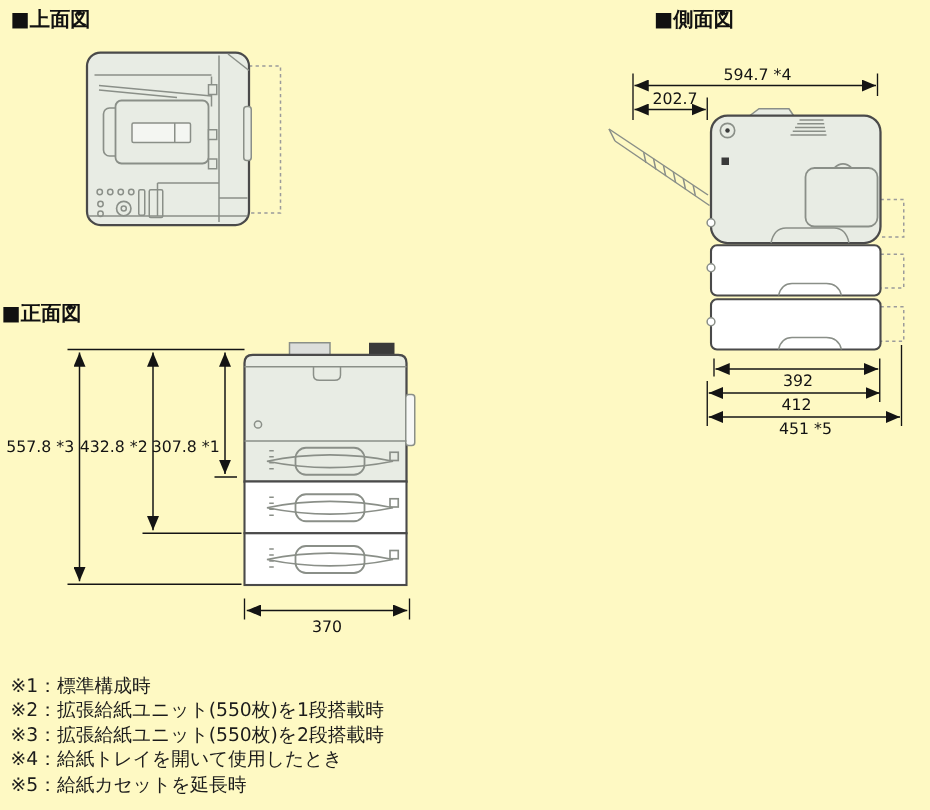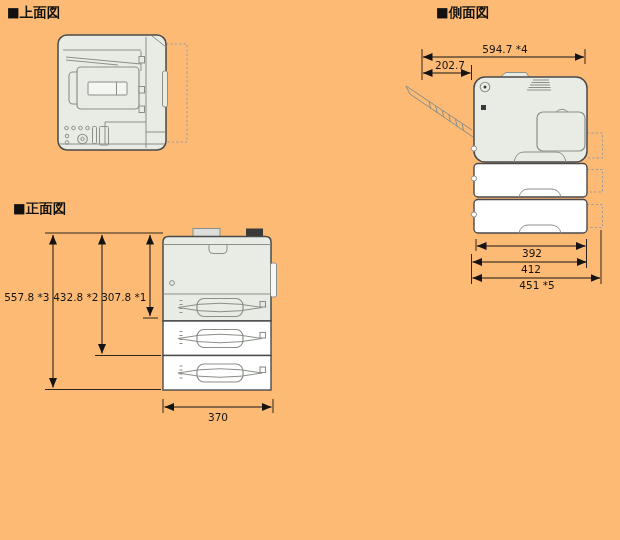--- a/index.html
+++ b/index.html
@@ -1,23 +1,23 @@
 <!DOCTYPE html>
 <html style="--body-fill: #e8ece4; --cassette-fill: #ffffff; --outline: #4a4a4a; --inner-line: #8a8f88; --dimension-line: #141414; --dark-tab: #3a3a3a;"><head>
 <meta charset="utf-8">
 <style>
   html,body{margin:0;padding:0;background:#fff;}
   .canvas{
-    position:relative;width:620px;height:540px;background:#fdba74;overflow:hidden;
+    position:relative;width:620px;height:540px;background:#fef9c3;overflow:hidden;
     font-family:"DejaVu Sans",sans-serif;
   }
   .title{position:absolute;font-size:13.5px;font-weight:bold;color:#111;white-space:nowrap;}
   #title-top{left:7px;top:4px;}
   #title-side{left:436px;top:4px;}
-  #title-front{left:13px;top:200px;}
+  #title-front{left:1px;top:200px;}
   .footnotes{position:absolute;left:7px;top:449px;font-size:12.5px;color:#1c1c1c;line-height:16.4px;white-space:nowrap;}
   svg{position:absolute;left:0;top:0;}
   svg text{font-family:"DejaVu Sans",sans-serif;}
   .dimt{font-size:10.5px;fill:var(--dimension-line,#111);}
   .fb{fill:var(--body-fill,#e8ece4);}
   .fc{fill:var(--cassette-fill,#ffffff);}
   .fn{fill:none;}
   .fd{fill:var(--dimension-line,#111);}
   .fdark{fill:var(--dark-tab,#3a3a3a);}
   .so{stroke:var(--outline,#4a4a4a);}
@@ -147,14 +147,21 @@
       <line x1="102" y1="235" x2="102" y2="353.5" class="sd" stroke-width="1" marker-start="url(#arr)" marker-end="url(#arr)"></line>
       <line x1="150" y1="235" x2="150" y2="316" class="sd" stroke-width="1" marker-start="url(#arr)" marker-end="url(#arr)"></line>
       <line x1="164.5" y1="407" x2="271.5" y2="407" class="sd" stroke-width="1" marker-start="url(#arr)" marker-end="url(#arr)"></line>
       <text x="49.5" y="301" text-anchor="end" class="dimt">557.8 *3</text>
       <text x="98.5" y="301" text-anchor="end" class="dimt">432.8 *2</text>
       <text x="146.5" y="301" text-anchor="end" class="dimt">307.8 *1</text>
       <text x="218" y="421" text-anchor="middle" class="dimt">370</text>
     </g>
   </svg>
 
+  <div class="footnotes">
+    <div>※1：標準構成時</div>
+    <div>※2：拡張給紙ユニット(550枚)を1段搭載時</div>
+    <div>※3：拡張給紙ユニット(550枚)を2段搭載時</div>
+    <div>※4：給紙トレイを開いて使用したとき</div>
+    <div>※5：給紙カセットを延長時</div>
+  </div>
 
 </div>
 
 </body></html>

